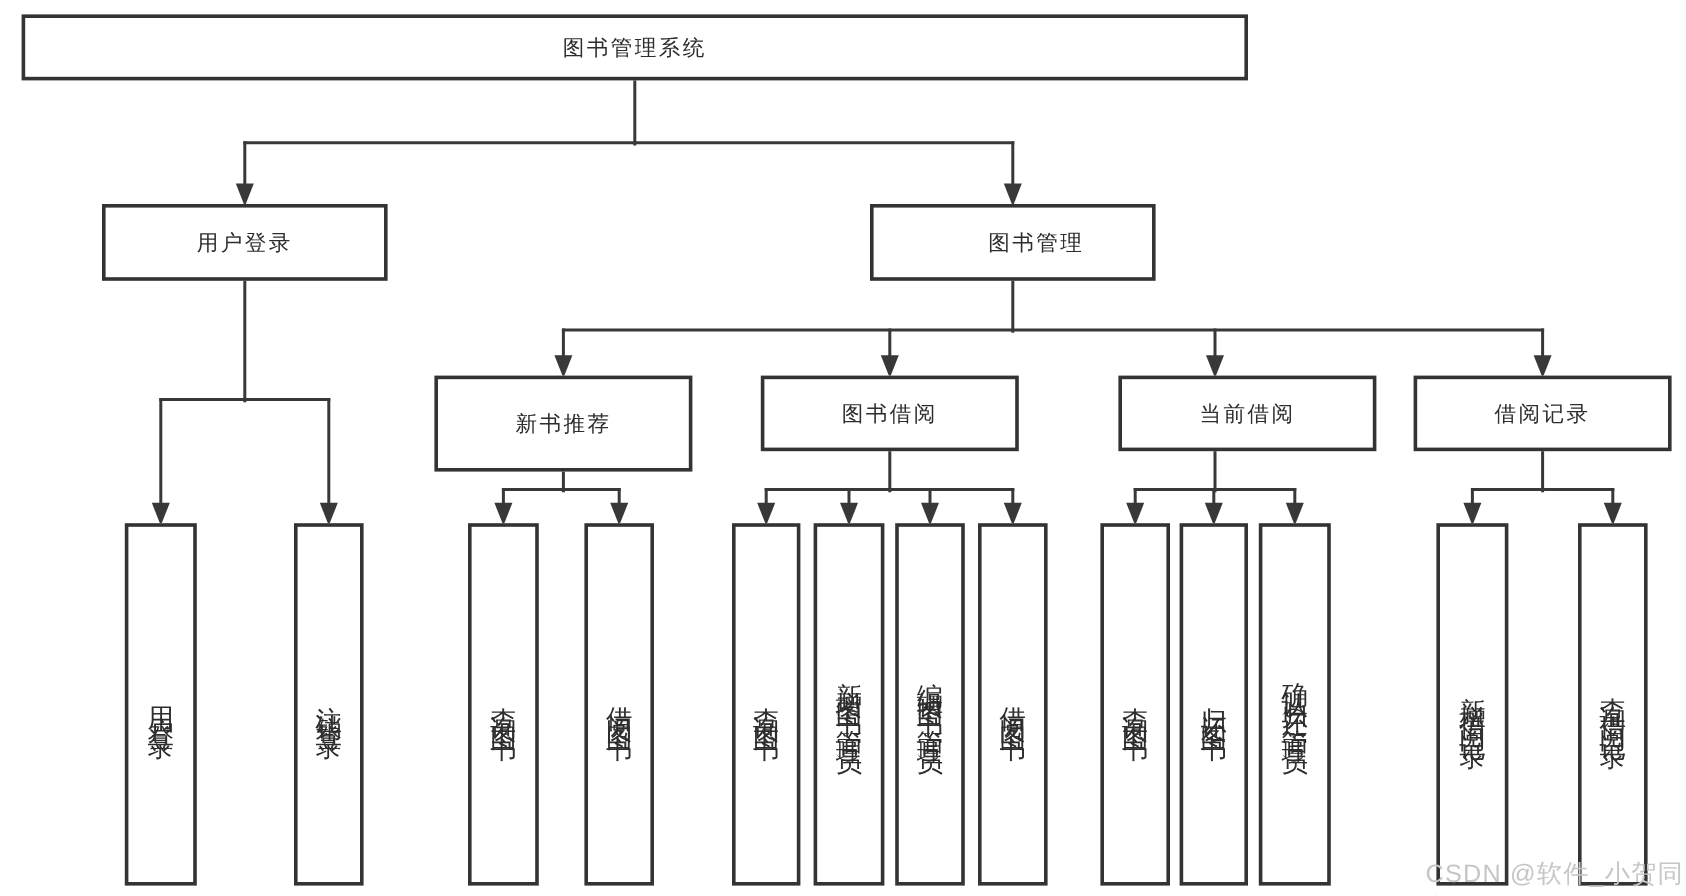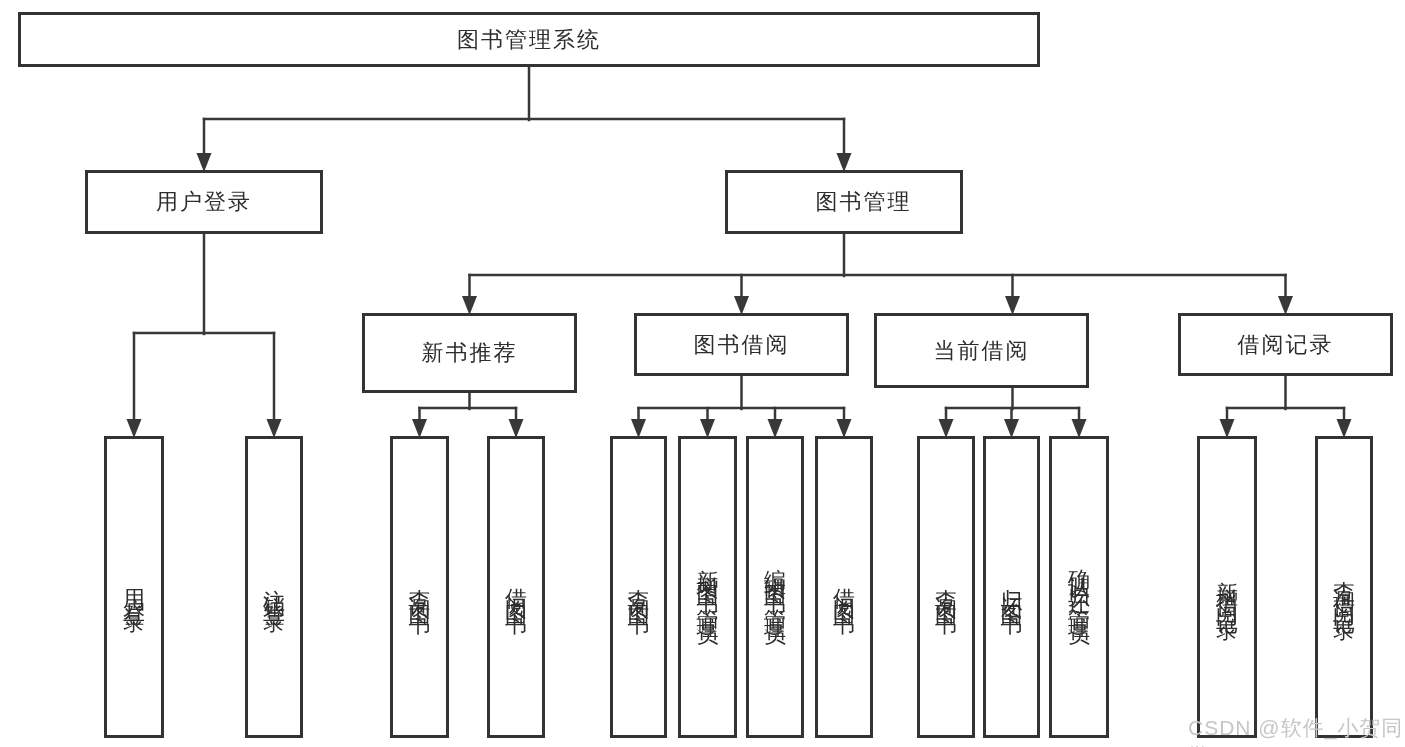--- a/index.html
+++ b/index.html
@@ -22,21 +22,21 @@
     background: #ffffff;
     border: 3px solid #333333;
     color: #2d2d2d;
     display: flex;
     align-items: center;
     justify-content: center;
     text-align: center;
     white-space: nowrap;
   }
   .hbox {
-    font-size: 22px;
+    font-size: 18px;
     letter-spacing: 2px;
   }
   .vbox {
     writing-mode: vertical-rl;
     text-orientation: mixed;
     font-size: 22px;
     letter-spacing: 8px;
     white-space: normal;
   }
   .watermark {
@@ -122,21 +122,21 @@
     </g>
   </svg>
 
   <div class="box hbox" style="left:18px; top:12px; width:1022px; height:55px;">图书管理系统</div>
 
   <div class="box hbox" style="left:85px; top:170px; width:238px; height:64px;">用户登录</div>
   <div class="box hbox" style="left:725px; top:170px; width:238px; height:64px;padding-left:39px;">图书管理</div>
 
   <div class="box hbox" style="left:362px; top:313px; width:215px; height:80px;">新书推荐</div>
   <div class="box hbox" style="left:634px; top:313px; width:215px; height:63px;">图书借阅</div>
-  <div class="box hbox" style="left:874px; top:313px; width:215px; height:75px;">当前借阅</div>
+  <div class="box hbox" style="left:932px; top:313px; width:215px; height:63px;">当前借阅</div>
   <div class="box hbox" style="left:1178px; top:313px; width:215px; height:63px;">借阅记录</div>
 
   <div class="box vbox" style="left:104px; top:436px; width:60px; height:302px;">用户登录</div>
   <div class="box vbox" style="left:245px; top:436px; width:58px; height:302px;">注销登录</div>
 
   <div class="box vbox" style="left:390px; top:436px; width:59px; height:302px;">查询图书</div>
   <div class="box vbox" style="left:487px; top:436px; width:58px; height:302px;">借阅图书</div>
 
   <div class="box vbox" style="left:610px; top:436px; width:57px; height:302px;">查询图书</div>
   <div class="box vbox" style="left:678px; top:436px; width:59px; height:302px;">新增图书（管理员）</div>

